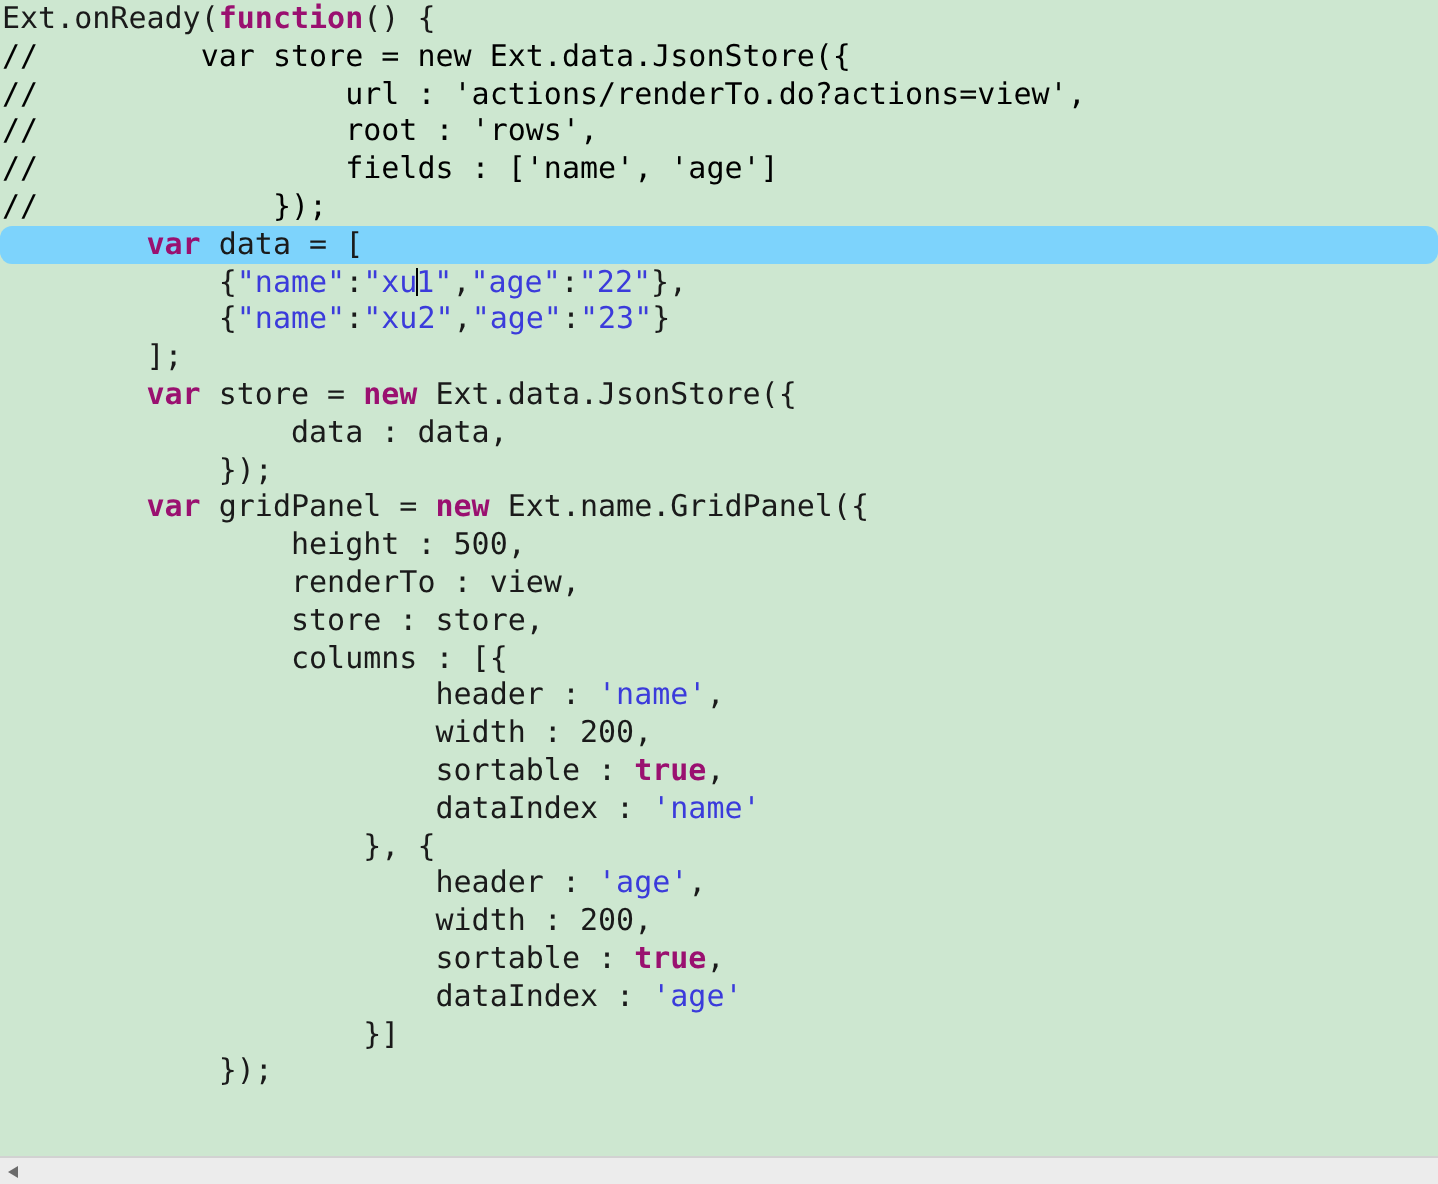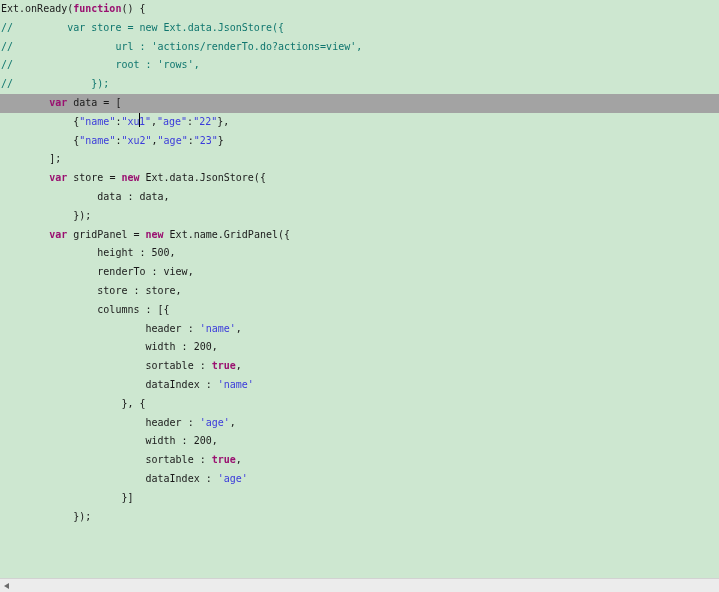--- a/index.html
+++ b/index.html
@@ -34,33 +34,34 @@
     box-sizing: border-box;
   }
 
   
   .code-line {
     position: relative;
     height: 18.8px;
     line-height: 18.8px;
     white-space: pre;
     font-family: "DejaVu Sans Mono", monospace;
-    font-size: 10px;
+    font-size: 15px;
     color: #1a1a1a;
     padding-left: 1px;
     box-sizing: border-box;
   }
   .code-line.current {
-    background: #a3a3a3;
+    background: #7dd3fc;
+    border-radius: 6px;
   }
 
   
   .tok-kw      { color: #9a1070; font-weight: bold; }
   .tok-str     { color: #3b3bdb; }
-  .tok-cmt     { color: #0f766e; }
+  .tok-cmt     { color: #000000; }
   .tok-plain   { color: #1a1a1a; }
 
   
   .caret {
     display: inline-block;
     width: 0;
     border-left: 1.6px solid #000000;
     height: 14px;
     vertical-align: -2px;
     margin-left: -0.8px;
@@ -100,20 +101,21 @@
 <body>
 
 <div id="editor-window">
 
   <div id="code-area">
 
   <div class="code-line"><span class="tok-plain">Ext.onReady(</span><span class="tok-kw">function</span><span class="tok-plain">() {</span></div>
       <div class="code-line"><span class="tok-cmt">//         var store = new Ext.data.JsonStore({</span></div>
       <div class="code-line"><span class="tok-cmt">//                 url : 'actions/renderTo.do?actions=view',</span></div>
       <div class="code-line"><span class="tok-cmt">//                 root : 'rows',</span></div>
+      <div class="code-line"><span class="tok-cmt">//                 fields : ['name', 'age']</span></div>
       <div class="code-line"><span class="tok-cmt">//             });</span></div>
       <div class="code-line current"><span class="tok-plain">        </span><span class="tok-kw">var</span><span class="tok-plain"> data = [</span></div>
       <div class="code-line"><span class="tok-plain">            {</span><span class="tok-str">"name"</span><span class="tok-plain">:</span><span class="tok-str">"xu</span><span class="caret"></span><span class="tok-str">1"</span><span class="tok-plain">,</span><span class="tok-str">"age"</span><span class="tok-plain">:</span><span class="tok-str">"22"</span><span class="tok-plain">},</span></div>
       <div class="code-line"><span class="tok-plain">            {</span><span class="tok-str">"name"</span><span class="tok-plain">:</span><span class="tok-str">"xu2"</span><span class="tok-plain">,</span><span class="tok-str">"age"</span><span class="tok-plain">:</span><span class="tok-str">"23"</span><span class="tok-plain">}</span></div>
       <div class="code-line"><span class="tok-plain">        ];</span></div>
       <div class="code-line"><span class="tok-plain">        </span><span class="tok-kw">var</span><span class="tok-plain"> store = </span><span class="tok-kw">new</span><span class="tok-plain"> Ext.data.JsonStore({</span></div>
       <div class="code-line"><span class="tok-plain">                data : data,</span></div>
       <div class="code-line"><span class="tok-plain">            });</span></div>
       <div class="code-line"><span class="tok-plain">        </span><span class="tok-kw">var</span><span class="tok-plain"> gridPanel = </span><span class="tok-kw">new</span><span class="tok-plain"> Ext.name.GridPanel({</span></div>
       <div class="code-line"><span class="tok-plain">                height : 500,</span></div>

